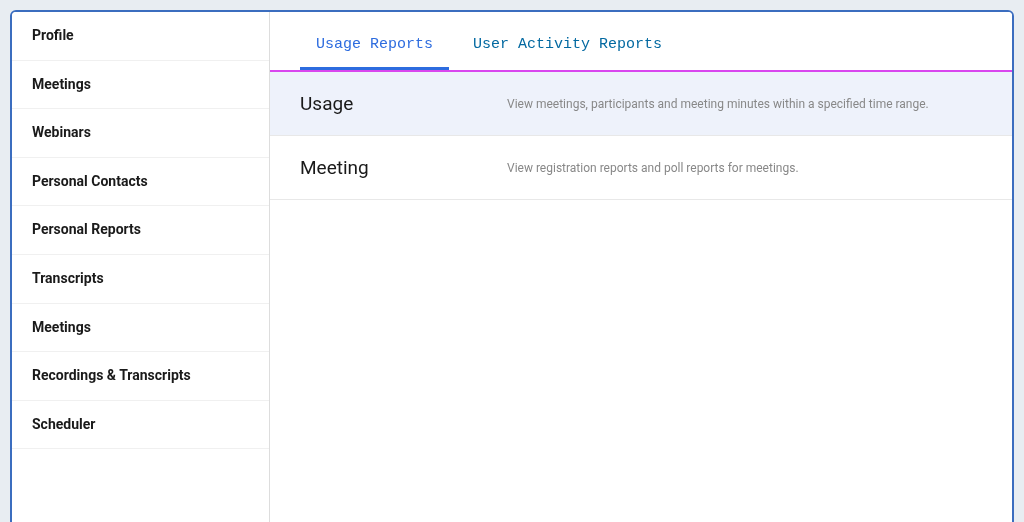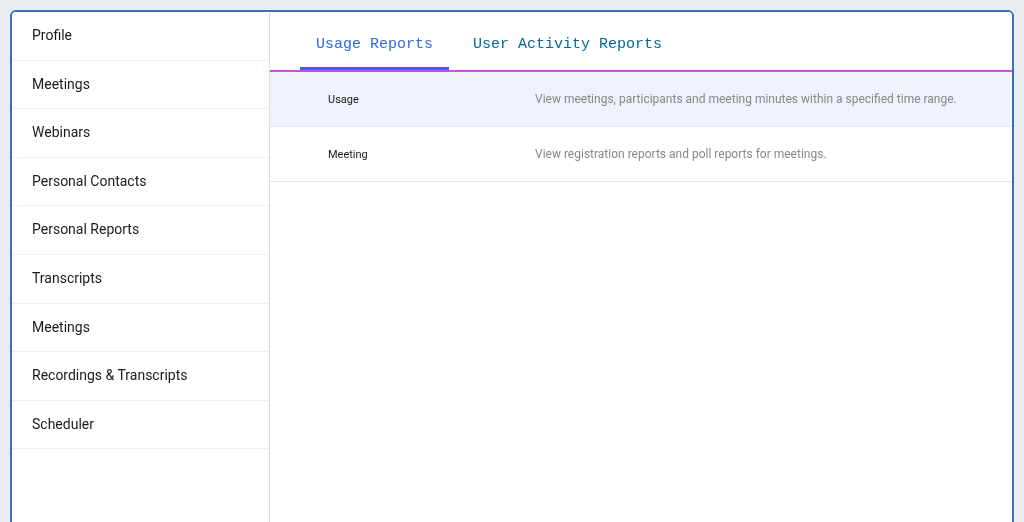--- a/index.html
+++ b/index.html
@@ -39,20 +39,21 @@
       overflow-y: auto;
     }
 
     .sidebar-item {
       padding: 14px 20px;
       font-size: 14px;
       color: #1a1a1a;
       cursor: pointer;
       border-bottom: 1px solid #f0f0f0;
       line-height: 1.4;
+      font-weight: bold;
     }
 
     
     .main-content {
       flex: 1;
       display: flex;
       flex-direction: column;
       background: #fff;
       overflow: hidden;
     }
@@ -100,25 +101,24 @@
 
     .report-row:nth-child(odd) {
       background: #eef2fb;
     }
 
     .report-row:nth-child(even) {
       background: #fff;
     }
 
     .report-name {
-      font-size: 11px;
+      font-size: 19px;
       color: #1a1a1a;
       font-weight: 400;
       min-width: 180px;
-      margin-left: 28px;
     }
 
     .report-description {
       font-size: 12px;
       color: #888;
       margin-left: 27px;
     }
   </style>
 </head>
 <body>

